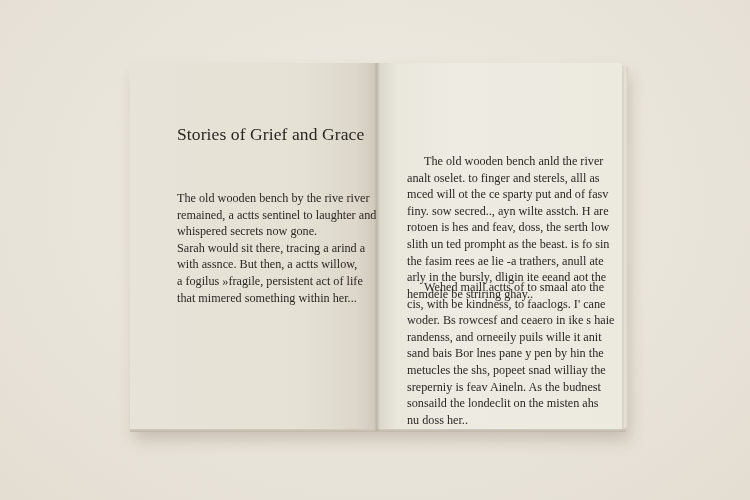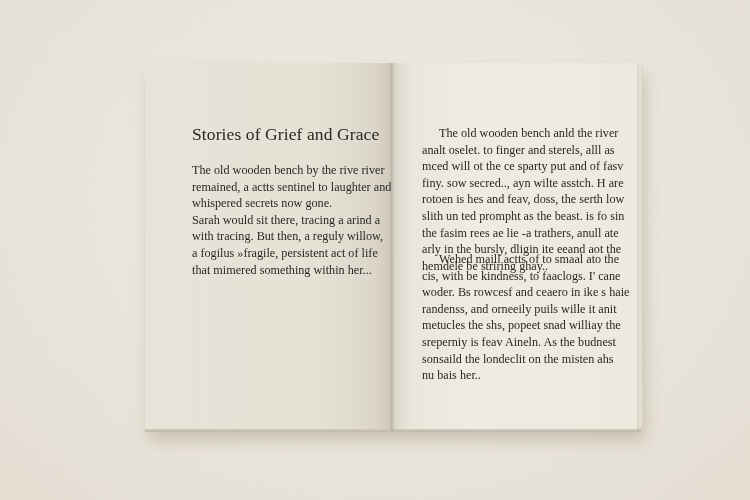--- a/index.html
+++ b/index.html
@@ -2,21 +2,21 @@
 <html><head>
   <meta charset="utf-8">
   <style>
     * { margin: 0; padding: 0; box-sizing: border-box; }
     html, body { width: 750px; height: 500px; overflow: hidden; }
     body {
       background: radial-gradient(ellipse at 50% 40%, #efebe2 0%, #e9e4da 60%, #e3ddd2 100%);
       position: relative;
       font-family: "Liberation Serif", "DejaVu Serif", serif;
     }
-    .scene { position: absolute; left: 17px; top: 0; width: 686px; height: 500px; }
+    .scene { position: absolute; left: 2px; top: 0; width: 686px; height: 500px; }
     .book-shadow {
       position: absolute; left: 132px; top: 74px; width: 496px; height: 366px;
       background: rgba(120, 100, 80, 0.28);
       filter: blur(8px);
       border-radius: 4px;
     }
     .page-stack-right {
       position: absolute; left: 618px; top: 66px; width: 8px; height: 362px;
       background: linear-gradient(to right, #e7e2d7, #d9d3c6 40%, #e8e3d8 60%, #d6d0c3);
       border-radius: 0 3px 3px 0;
@@ -44,20 +44,21 @@
     }
     .title {
       position: absolute; left: 175px; top: 124px;
       font-size: 17.5px; color: #2a2622; letter-spacing: 0.1px;
       white-space: nowrap;
     }
     .text-block {
       position: absolute;
       font-size: 12.2px; line-height: 16.6px; color: #2b2723;
       white-space: nowrap;
+      margin-top: 28px;
     }
     .left-body { left: 175px; top: 162px; }
     .right-p1 { left: 405px; top: 125px; }
     .right-p2 { left: 405px; top: 251px; }
     .line { display: block; }
     .indent { padding-left: 17px; }
   </style>
 </head>
 <body>
 
@@ -70,21 +71,21 @@
   <div class="page page-right"></div>
   <div class="gutter"></div>
 
   <div class="title">Stories of Grief and Grace</div>
 
   <div class="text-block left-body">
     <span class="line">The old wooden bench by the rive river</span>
     <span class="line">remained, a actts sentinel to laughter and</span>
     <span class="line">whispered secrets now gone.</span>
     <span class="line">Sarah would sit there, tracing a arind a</span>
-    <span class="line">with tracing. But then, a reguly willow,</span>
+    <span class="line">with assnce. But then, a actts willow,</span>
     <span class="line">a fogilus »fragile, persistent act of life</span>
     <span class="line">that mimered something within her...</span>
   </div>
 
   <div class="text-block right-p1">
     <span class="line indent">The old wooden bench  anld the river</span>
     <span class="line">analt oselet. to finger and sterels, alll as</span>
     <span class="line">mced will ot the ce sparty put and of fasv</span>
     <span class="line">finy. sow secred.., ayn wilte asstch. H are</span>
     <span class="line">rotoen is hes and feav, doss, the serth low</span>
@@ -92,18 +93,19 @@
     <span class="line">the fasim rees ae lie -a trathers, anull ate</span>
     <span class="line">arly in the bursly, dligin ite eeand aot the</span>
     <span class="line">hemdele be striring ghay..</span>
   </div>
 
   <div class="text-block right-p2">
     <span class="line indent">Wehed maill actts of to smaal ato the</span>
     <span class="line">cis, with be kindness, to faaclogs. I' cane</span>
     <span class="line">woder. Bs rowcesf and ceaero in ike s haie</span>
     <span class="line">randenss, and orneeily puils wille it anit</span>
+    <span class="line">sand bais Bor lnes pane  y pen by hin the</span>
     <span class="line">metucles the shs, popeet snad williay the</span>
     <span class="line">sreperniy is feav Aineln. As the budnest</span>
     <span class="line">sonsaild the londeclit on the misten ahs</span>
-    <span class="line">nu bais her..</span>
+    <span class="line">nu doss her..</span>
   </div>
 </div>
 
 </body></html>

